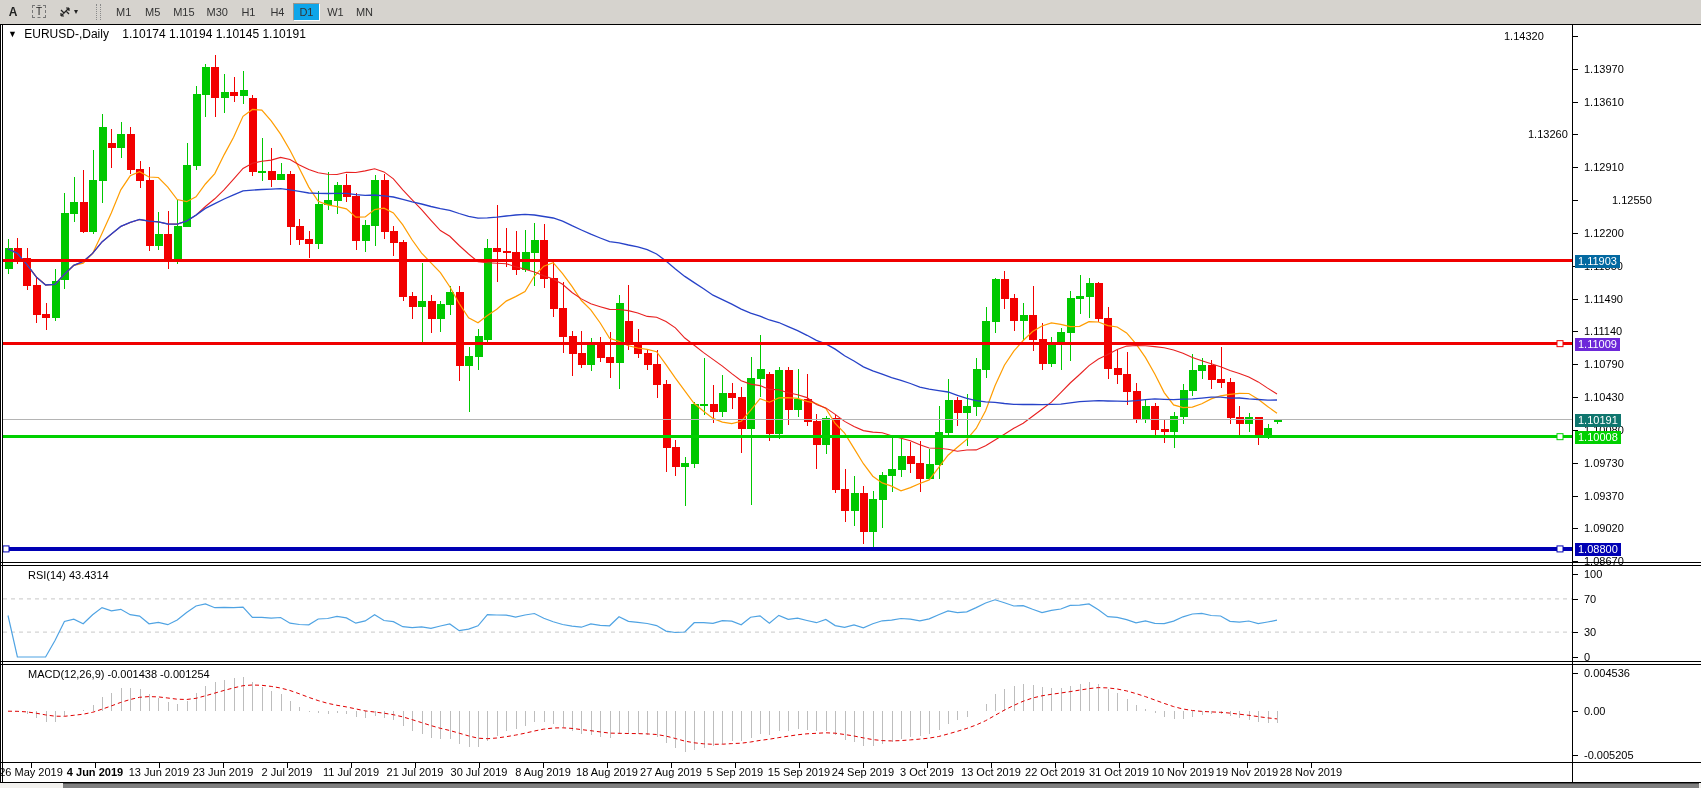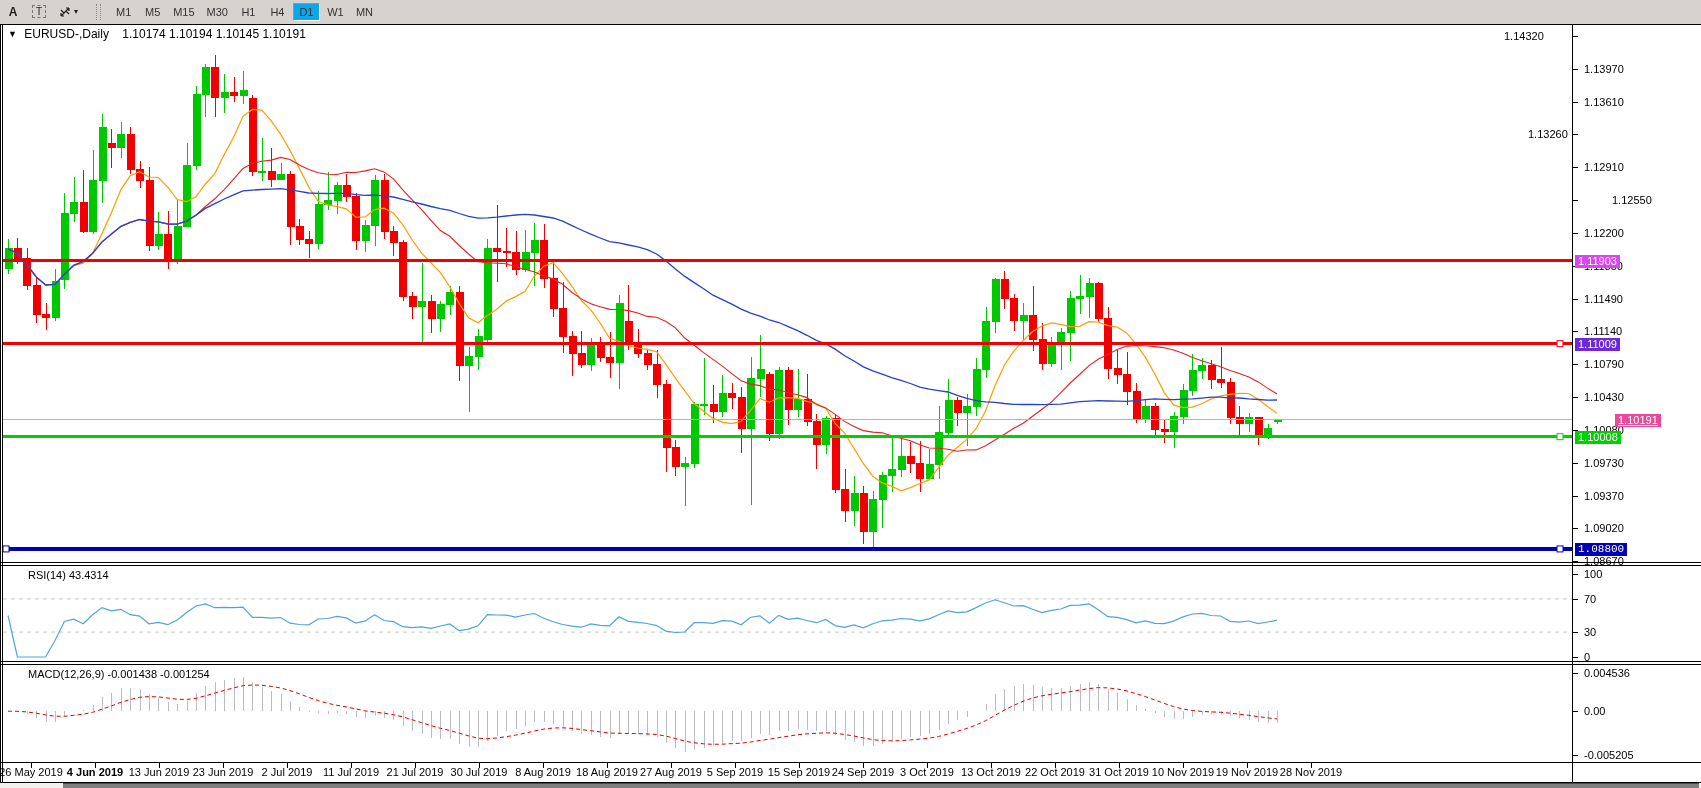--- a/index.html
+++ b/index.html
@@ -572,25 +572,25 @@
       <div class="axlbl" style="left: 1584px; top: 489.954px;">1.09370</div>
       <div class="axlbl" style="left: 1584px; top: 522.476px;">1.09020</div>
       <div class="axlbl" style="left: 1584px; top: 554.998px;">1.08670</div>
       <div class="axlbl" style="left: 1584px; top: 568px;">100</div>
       <div class="axlbl" style="left: 1584px; top: 592.9px;">70</div>
       <div class="axlbl" style="left: 1584px; top: 626.1px;">30</div>
       <div class="axlbl" style="left: 1584px; top: 651px;">0</div>
       <div class="axlbl" style="left: 1584px; top: 667px;">0.004536</div>
       <div class="axlbl" style="left: 1584px; top: 705.184px;">0.00</div>
       <div class="axlbl" style="left: 1584px; top: 749px;">-0.005205</div>
-      <div class="pricebox" style="left: 1575px; top: 254.588px; background: #d946ef;">1.11903</div>
+      <div class="pricebox" style="left: 1575px; top: 254.588px; background: #0369a1;">1.11903</div>
       <div class="pricebox" style="left: 1575px; top: 337.658px; background: #6d28d9;">1.11009</div>
-      <div class="pricebox" style="left: 1615px; top: 413.667px; background: #ec4899; text-decoration: underline;">1.10191</div>
+      <div class="pricebox" style="left: 1575px; top: 413.667px; background: #0f766e;">1.10191</div>
       <div class="pricebox" style="left: 1575px; top: 430.671px; background: rgb(0, 208, 0);">1.10008</div>
-      <div class="pricebox" style="left: 1575px; top: 542.918px; background: rgb(0, 0, 180); font-family: Liberation Mono, monospace;">1.08800</div>
+      <div class="pricebox" style="left: 1575px; top: 542.918px; background: rgb(0, 0, 180);">1.08800</div>
       <div class="datelbl" style="left: 31px; top: 766px;">26 May 2019</div>
       <div class="datelbl" style="left: 95px; top: 766px; font-weight: bold;">4 Jun 2019</div>
       <div class="datelbl" style="left: 159px; top: 766px;">13 Jun 2019</div>
       <div class="datelbl" style="left: 223px; top: 766px;">23 Jun 2019</div>
       <div class="datelbl" style="left: 287px; top: 766px;">2 Jul 2019</div>
       <div class="datelbl" style="left: 351px; top: 766px;">11 Jul 2019</div>
       <div class="datelbl" style="left: 415px; top: 766px;">21 Jul 2019</div>
       <div class="datelbl" style="left: 479px; top: 766px;">30 Jul 2019</div>
       <div class="datelbl" style="left: 543px; top: 766px;">8 Aug 2019</div>
       <div class="datelbl" style="left: 607px; top: 766px;">18 Aug 2019</div>

